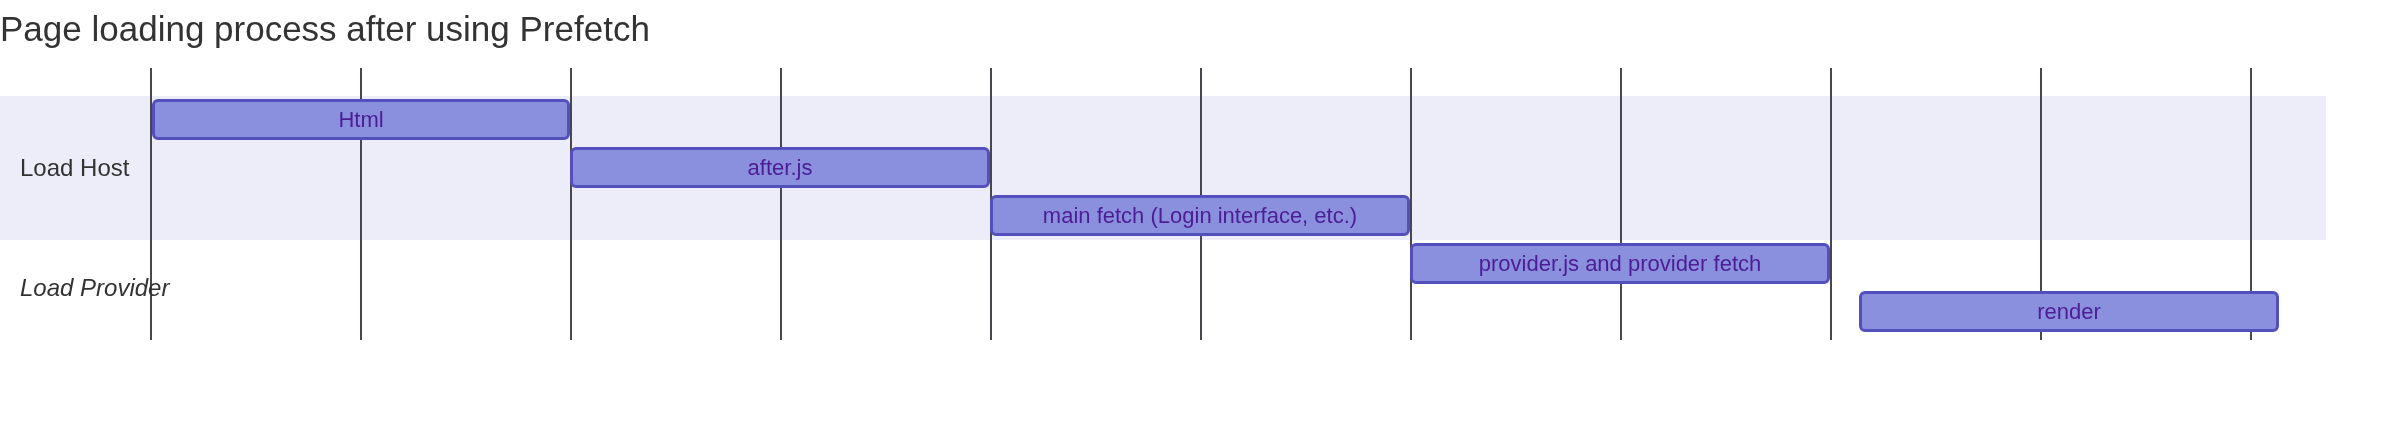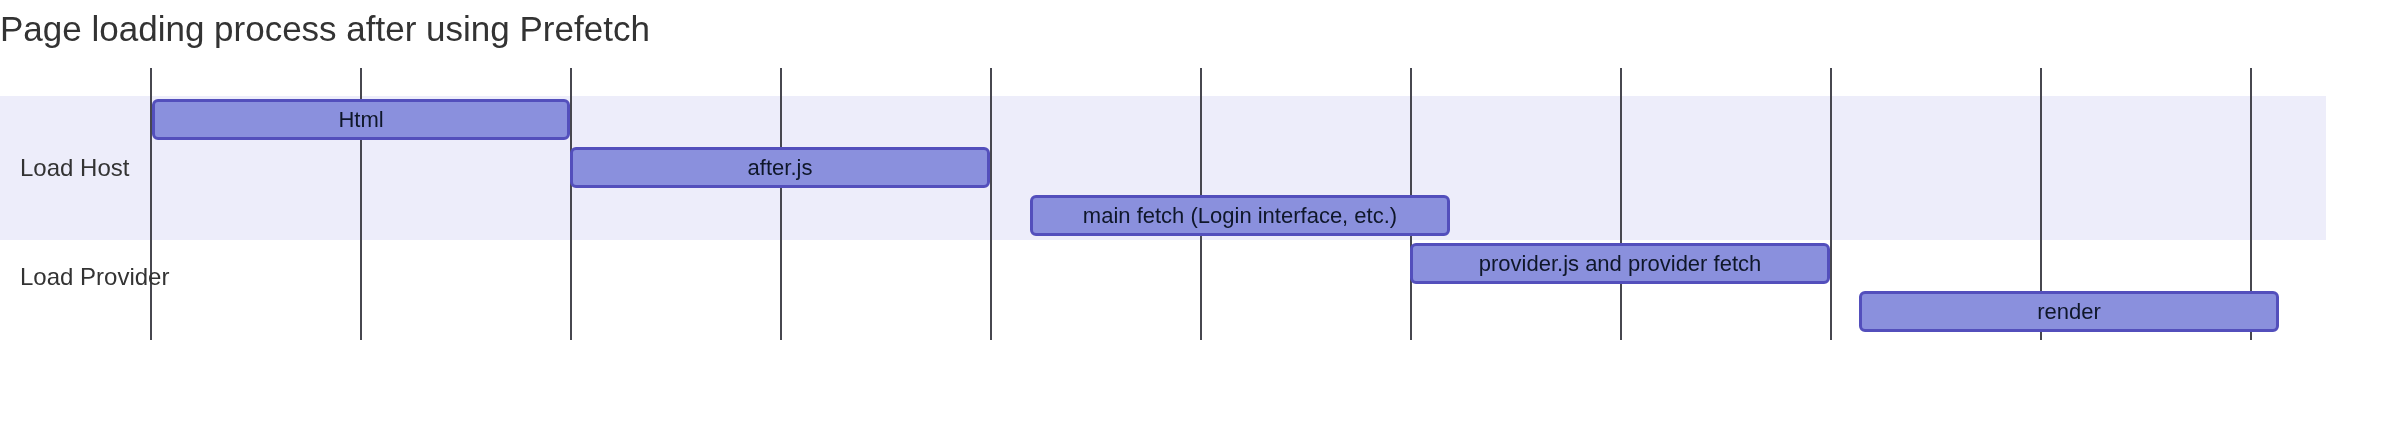--- a/index.html
+++ b/index.html
@@ -27,33 +27,33 @@
     position: absolute; top: 68px; height: 272px; width: 2px;
     background: #47474F;
   }
 
   .row-label {
     position: absolute; left: 20px;
     display: flex; align-items: center;
     font-size: 24px; color: #333333; white-space: nowrap;
   }
   .label0 { top: 96px;  height: 144px; }
-  .label1 { top: 229px; height: 96px; }
+  .label1 { top: 240px; height: 96px; font-style: italic; }
 
   .task {
     position: absolute; height: 41px; box-sizing: border-box;
     background: #8A90DD;
     border: 3px solid #534FBC;
     border-radius: 6px;
     display: flex; align-items: center; justify-content: center;
-    color: #0f172a; font-size: 22px; white-space: nowrap;
+    color: #4c1d95; font-size: 22px; white-space: nowrap;
   }
   .t0 { left: 152px;  top: 99px;  width: 418px; }
   .t1 { left: 570px;  top: 147px; width: 420px; }
-  .t2 { left: 990px;  top: 195px; width: 420px; margin-left: 40px; }
+  .t2 { left: 990px;  top: 195px; width: 420px; }
   .t3 { left: 1410px; top: 243px; width: 420px; }
   .t4 { left: 1830px; top: 291px; width: 420px; margin-left: 29px; }
 </style>
 </head>
 <body>
 
 <div class="canvas">
 
   <div class="chart-title">Page loading process after using Prefetch</div>
 

